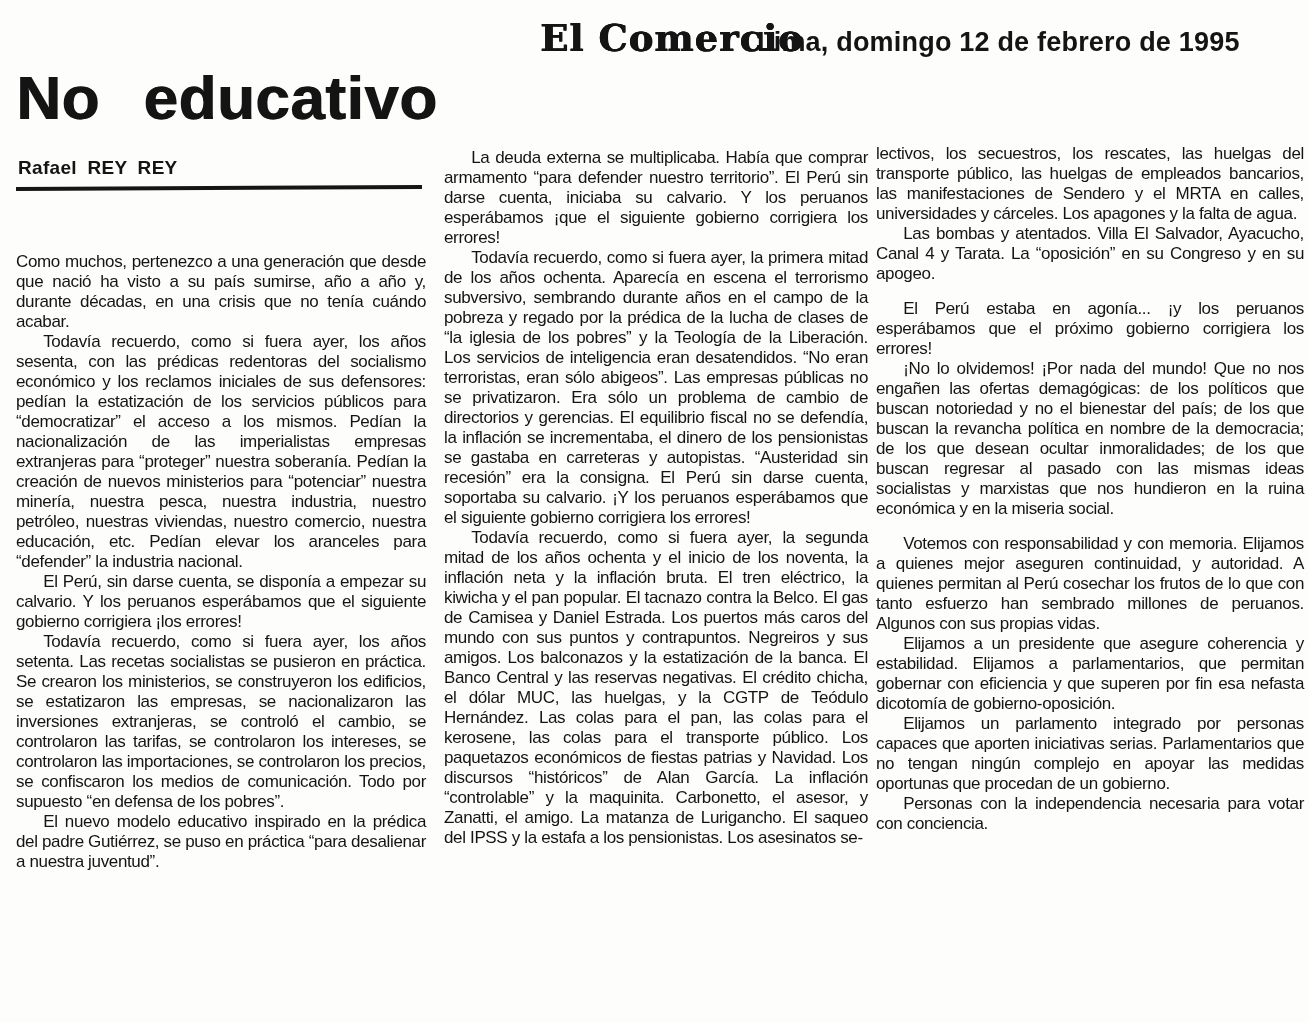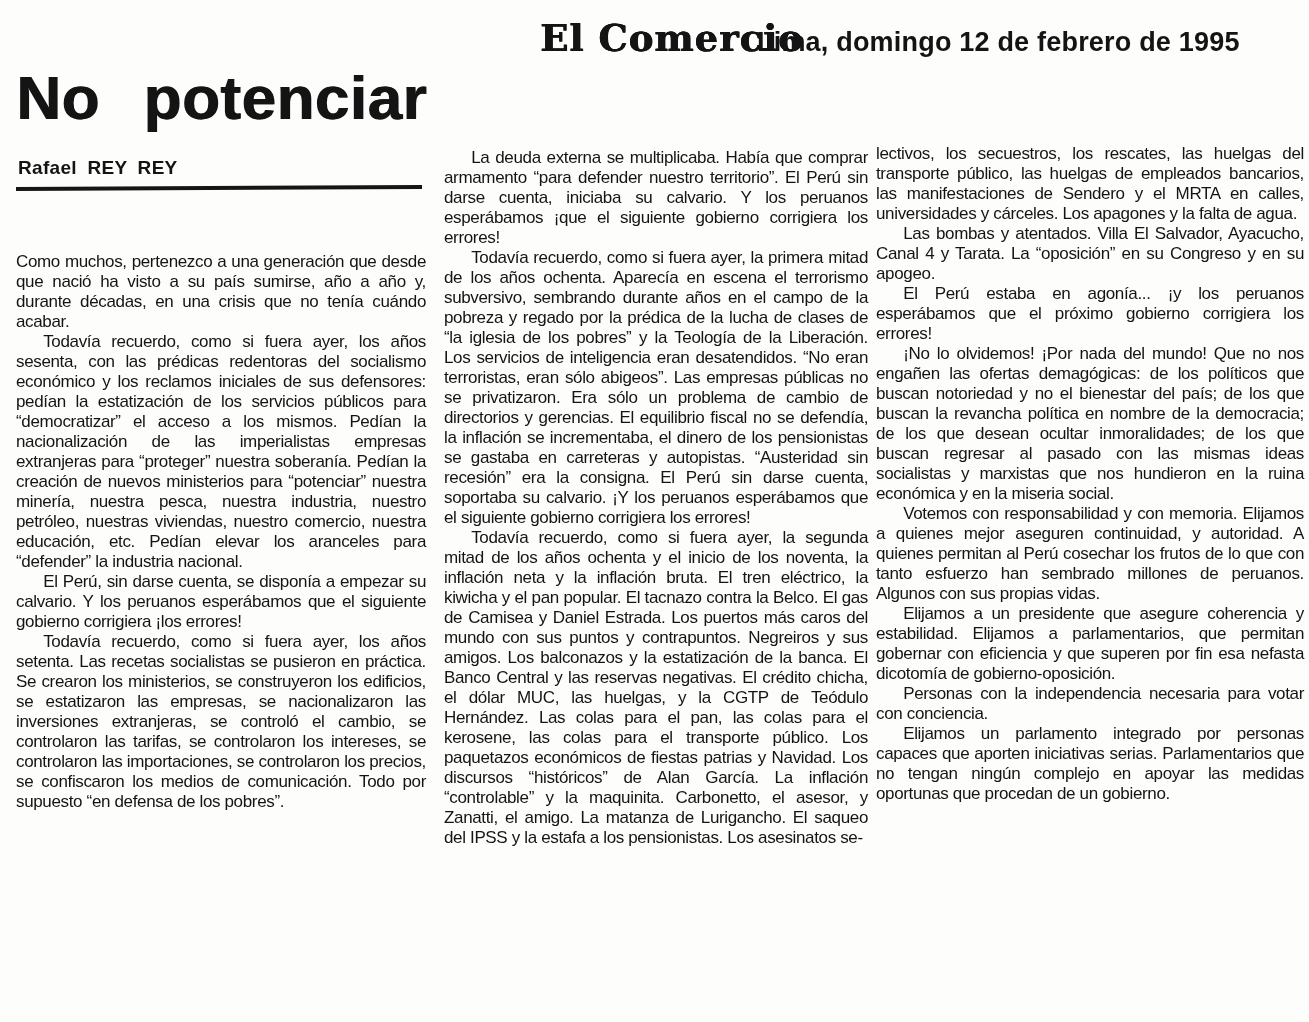--- a/index.html
+++ b/index.html
@@ -62,52 +62,53 @@
     font-size: 17px;
     line-height: 20px;
     letter-spacing: -0.35px;
     text-align: justify;
   }
   .col-1 { left: 16px;  top: 208px; width: 410px; margin-top: 44px; }
   .col-2 { left: 444px; top: 148px; width: 424px; }
   .col-3 { left: 876px; top: 144px; width: 428px; }
   .col p { margin: 0; }
   .col p.indent { text-indent: 1.6em; }
-  .col p.space-above { }
+  .col p.space-above { margin-top: 15px; }
 </style>
 </head>
 <body>
 
 <div class="page">
 
   <div class="masthead-title">El Comercio</div>
   <div class="masthead-dateline">Lima, domingo 12 de febrero de 1995</div>
 
-  <h1 class="headline" style="margin:0;">No potenciar</h1>
+  <h1 class="headline" style="margin:0;">No educativo</h1>
 
   <div class="byline">Rafael REY REY</div>
   <div class="byline-rule"></div>
 
   <div class="col col-1">
     <p>Como muchos, pertenezco a una generación que desde que nació ha visto a su país sumirse, año a año y, durante décadas, en una crisis que no tenía cuándo acabar.</p>
     <p class="indent">Todavía recuerdo, como si fuera ayer, los años sesenta, con las prédicas redentoras del socialismo económico y los reclamos iniciales de sus defensores: pedían la estatización de los servicios públicos para “democratizar” el acceso a los mismos. Pedían la nacionalización de las imperialistas empresas extranjeras para “proteger” nuestra soberanía. Pedían la creación de nuevos ministerios para “potenciar” nuestra minería, nuestra pesca, nuestra industria, nuestro petróleo, nuestras viviendas, nuestro comercio, nuestra educación, etc. Pedían elevar los aranceles para “defender” la industria nacional.</p>
     <p class="indent">El Perú, sin darse cuenta, se disponía a empezar su calvario. Y los peruanos esperábamos que el siguiente gobierno corrigiera ¡los errores!</p>
     <p class="indent">Todavía recuerdo, como si fuera ayer, los años setenta. Las recetas socialistas se pusieron en práctica. Se crearon los ministerios, se construyeron los edificios, se estatizaron las empresas, se nacionalizaron las inversiones extranjeras, se controló el cambio, se controlaron las tarifas, se controlaron los intereses, se controlaron las importaciones, se controlaron los precios, se confiscaron los medios de comunicación. Todo por supuesto “en defensa de los pobres”.</p>
+    <p class="indent">El nuevo modelo educativo inspirado en la prédica del padre Gutiérrez, se puso en práctica “para desalienar a nuestra juventud”.</p>
   </div>
 
   <div class="col col-2">
     <p class="indent">La deuda externa se multiplicaba. Había que comprar armamento “para defender nuestro territorio”. El Perú sin darse cuenta, iniciaba su calvario. Y los peruanos esperábamos ¡que el siguiente gobierno corrigiera los errores!</p>
     <p class="indent">Todavía recuerdo, como si fuera ayer, la primera mitad de los años ochenta. Aparecía en escena el terrorismo subversivo, sembrando durante años en el campo de la pobreza y regado por la prédica de la lucha de clases de “la iglesia de los pobres” y la Teología de la Liberación. Los servicios de inteligencia eran desatendidos. “No eran terroristas, eran sólo abigeos”. Las empresas públicas no se privatizaron. Era sólo un problema de cambio de directorios y gerencias. El equilibrio fiscal no se defendía, la inflación se incrementaba, el dinero de los pensionistas se gastaba en carreteras y autopistas. “Austeridad sin recesión” era la consigna. El Perú sin darse cuenta, soportaba su calvario. ¡Y los peruanos esperábamos que el siguiente gobierno corrigiera los errores!</p>
     <p class="indent">Todavía recuerdo, como si fuera ayer, la segunda mitad de los años ochenta y el inicio de los noventa, la inflación neta y la inflación bruta. El tren eléctrico, la kiwicha y el pan popular. El tacnazo contra la Belco. El gas de Camisea y Daniel Estrada. Los puertos más caros del mundo con sus puntos y contrapuntos. Negreiros y sus amigos. Los balconazos y la estatización de la banca. El Banco Central y las reservas negativas. El crédito chicha, el dólar MUC, las huelgas, y la CGTP de Teódulo Hernández. Las colas para el pan, las colas para el kerosene, las colas para el transporte público. Los paquetazos económicos de fiestas patrias y Navidad. Los discursos “históricos” de Alan García. La inflación “controlable” y la maquinita. Carbonetto, el asesor, y Zanatti, el amigo. La matanza de Lurigancho. El saqueo del IPSS y la estafa a los pensionistas. Los asesinatos se-</p>
   </div>
 
   <div class="col col-3">
     <p>lectivos, los secuestros, los rescates, las huelgas del transporte público, las huelgas de empleados bancarios, las manifestaciones de Sendero y el MRTA en calles, universidades y cárceles. Los apagones y la falta de agua.</p>
     <p class="indent">Las bombas y atentados. Villa El Salvador, Ayacucho, Canal 4 y Tarata. La “oposición” en su Congreso y en su apogeo.</p>
     <p class="indent space-above">El Perú estaba en agonía... ¡y los peruanos esperábamos que el próximo gobierno corrigiera los errores!</p>
     <p class="indent">¡No lo olvidemos! ¡Por nada del mundo! Que no nos engañen las ofertas demagógicas: de los políticos que buscan notoriedad y no el bienestar del país; de los que buscan la revancha política en nombre de la democracia; de los que desean ocultar inmoralidades; de los que buscan regresar al pasado con las mismas ideas socialistas y marxistas que nos hundieron en la ruina económica y en la miseria social.</p>
     <p class="indent space-above">Votemos con responsabilidad y con memoria. Elijamos a quienes mejor aseguren continuidad, y autoridad. A quienes permitan al Perú cosechar los frutos de lo que con tanto esfuerzo han sembrado millones de peruanos. Algunos con sus propias vidas.</p>
     <p class="indent">Elijamos a un presidente que asegure coherencia y estabilidad. Elijamos a parlamentarios, que permitan gobernar con eficiencia y que superen por fin esa nefasta dicotomía de gobierno-oposición.</p>
+    <p class="indent">Elijamos un parlamento integrado por personas capaces que aporten iniciativas serias. Parlamentarios que no tengan ningún complejo en apoyar las medidas oportunas que procedan de un gobierno.</p>
     <p class="indent">Personas con la independencia necesaria para votar con conciencia.</p>
-    <p class="indent">Elijamos un parlamento integrado por personas capaces que aporten iniciativas serias. Parlamentarios que no tengan ningún complejo en apoyar las medidas oportunas que procedan de un gobierno.</p>
   </div>
 
 </div>
 
 </body></html>

